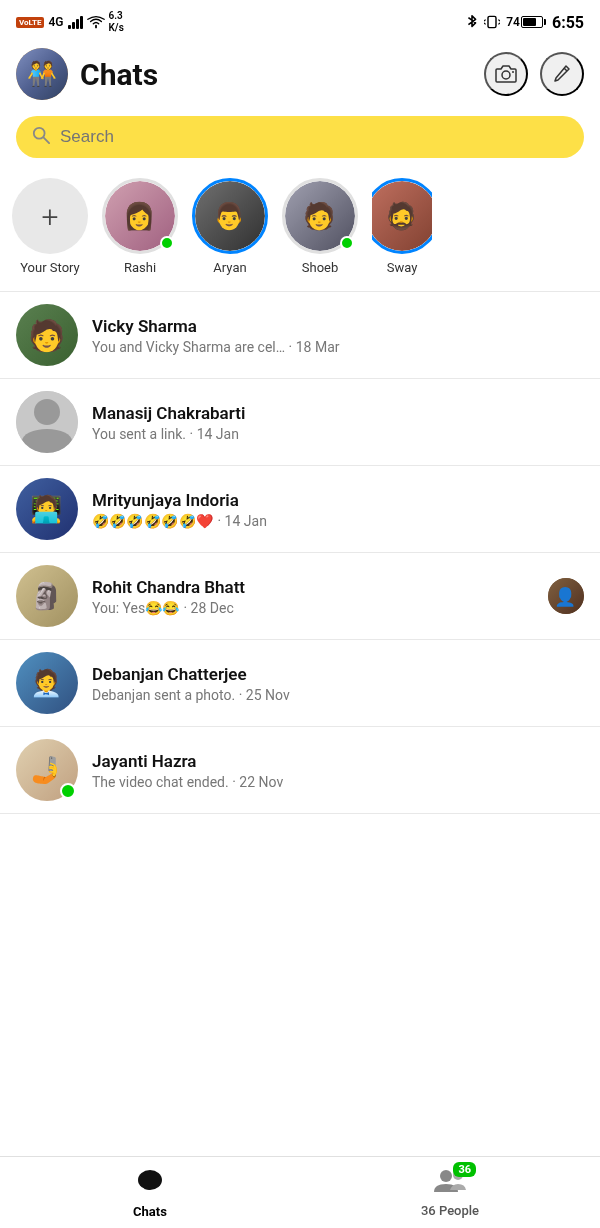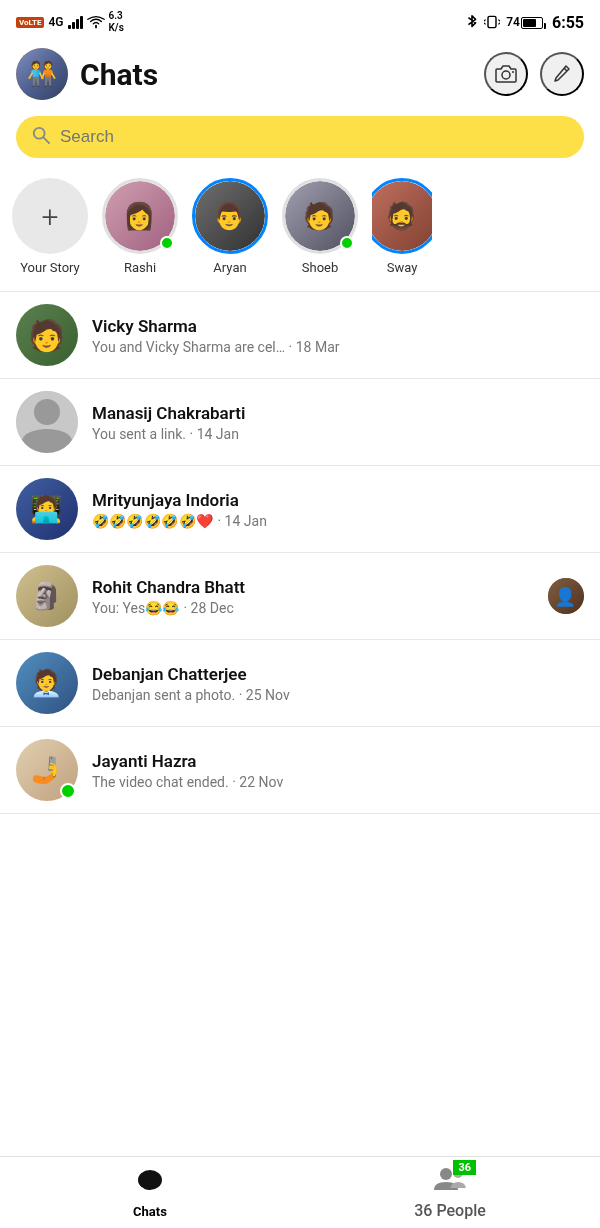--- a/index.html
+++ b/index.html
@@ -44,21 +44,21 @@
       background: #000; width: 3px; border-radius: 1px;
     }
     .status-right {
       display: flex;
       align-items: center;
       gap: 6px;
       font-size: 13px;
       font-weight: 600;
     }
     .battery-icon {
-      display: flex; align-items: flex-end; gap: 1px;
+      display: flex; align-items: center; gap: 1px;
     }
     .battery-body {
       width: 22px; height: 12px;
       border: 1.5px solid #000;
       border-radius: 2px;
       position: relative;
       display: flex; align-items: center; padding: 1px;
     }
     .battery-fill {
       background: #000; height: 100%; width: 74%; border-radius: 1px;
@@ -284,21 +284,21 @@
       position: relative;
       display: inline-block;
     }
     .people-badge {
       position: absolute;
       top: -6px; right: -10px;
       background: #00c000;
       color: #fff;
       font-size: 11px;
       font-weight: 700;
-      border-radius: 0;
+      border-radius: 6px;
       padding: 1px 5px;
       min-width: 20px;
       text-align: center;
     }
 
     
     .main-scroll {
       padding-bottom: 80px;
     }
   </style>
@@ -561,15 +561,15 @@
       <div class="nav-people-icon">
         <svg width="32" height="26" viewBox="0 0 32 26">
           <circle cx="12" cy="8" r="6" fill="#888"></circle>
           <path d="M0 24 Q0 16 12 16 Q24 16 24 24" fill="#888"></path>
           <circle cx="24" cy="7" r="5" fill="#aaa"></circle>
           <path d="M16 22 Q18 16 24 16 Q31 16 32 22" fill="#aaa"></path>
         </svg>
         <span class="people-badge">36</span>
       </div>
     </div>
-    <span class="nav-label" style="font-size:16px;color:#555;">36 People</span>
+    <span class="nav-label" style="font-size:13px;color:#555;">36 People</span>
   </div>
 </div>
 
 </body></html>

